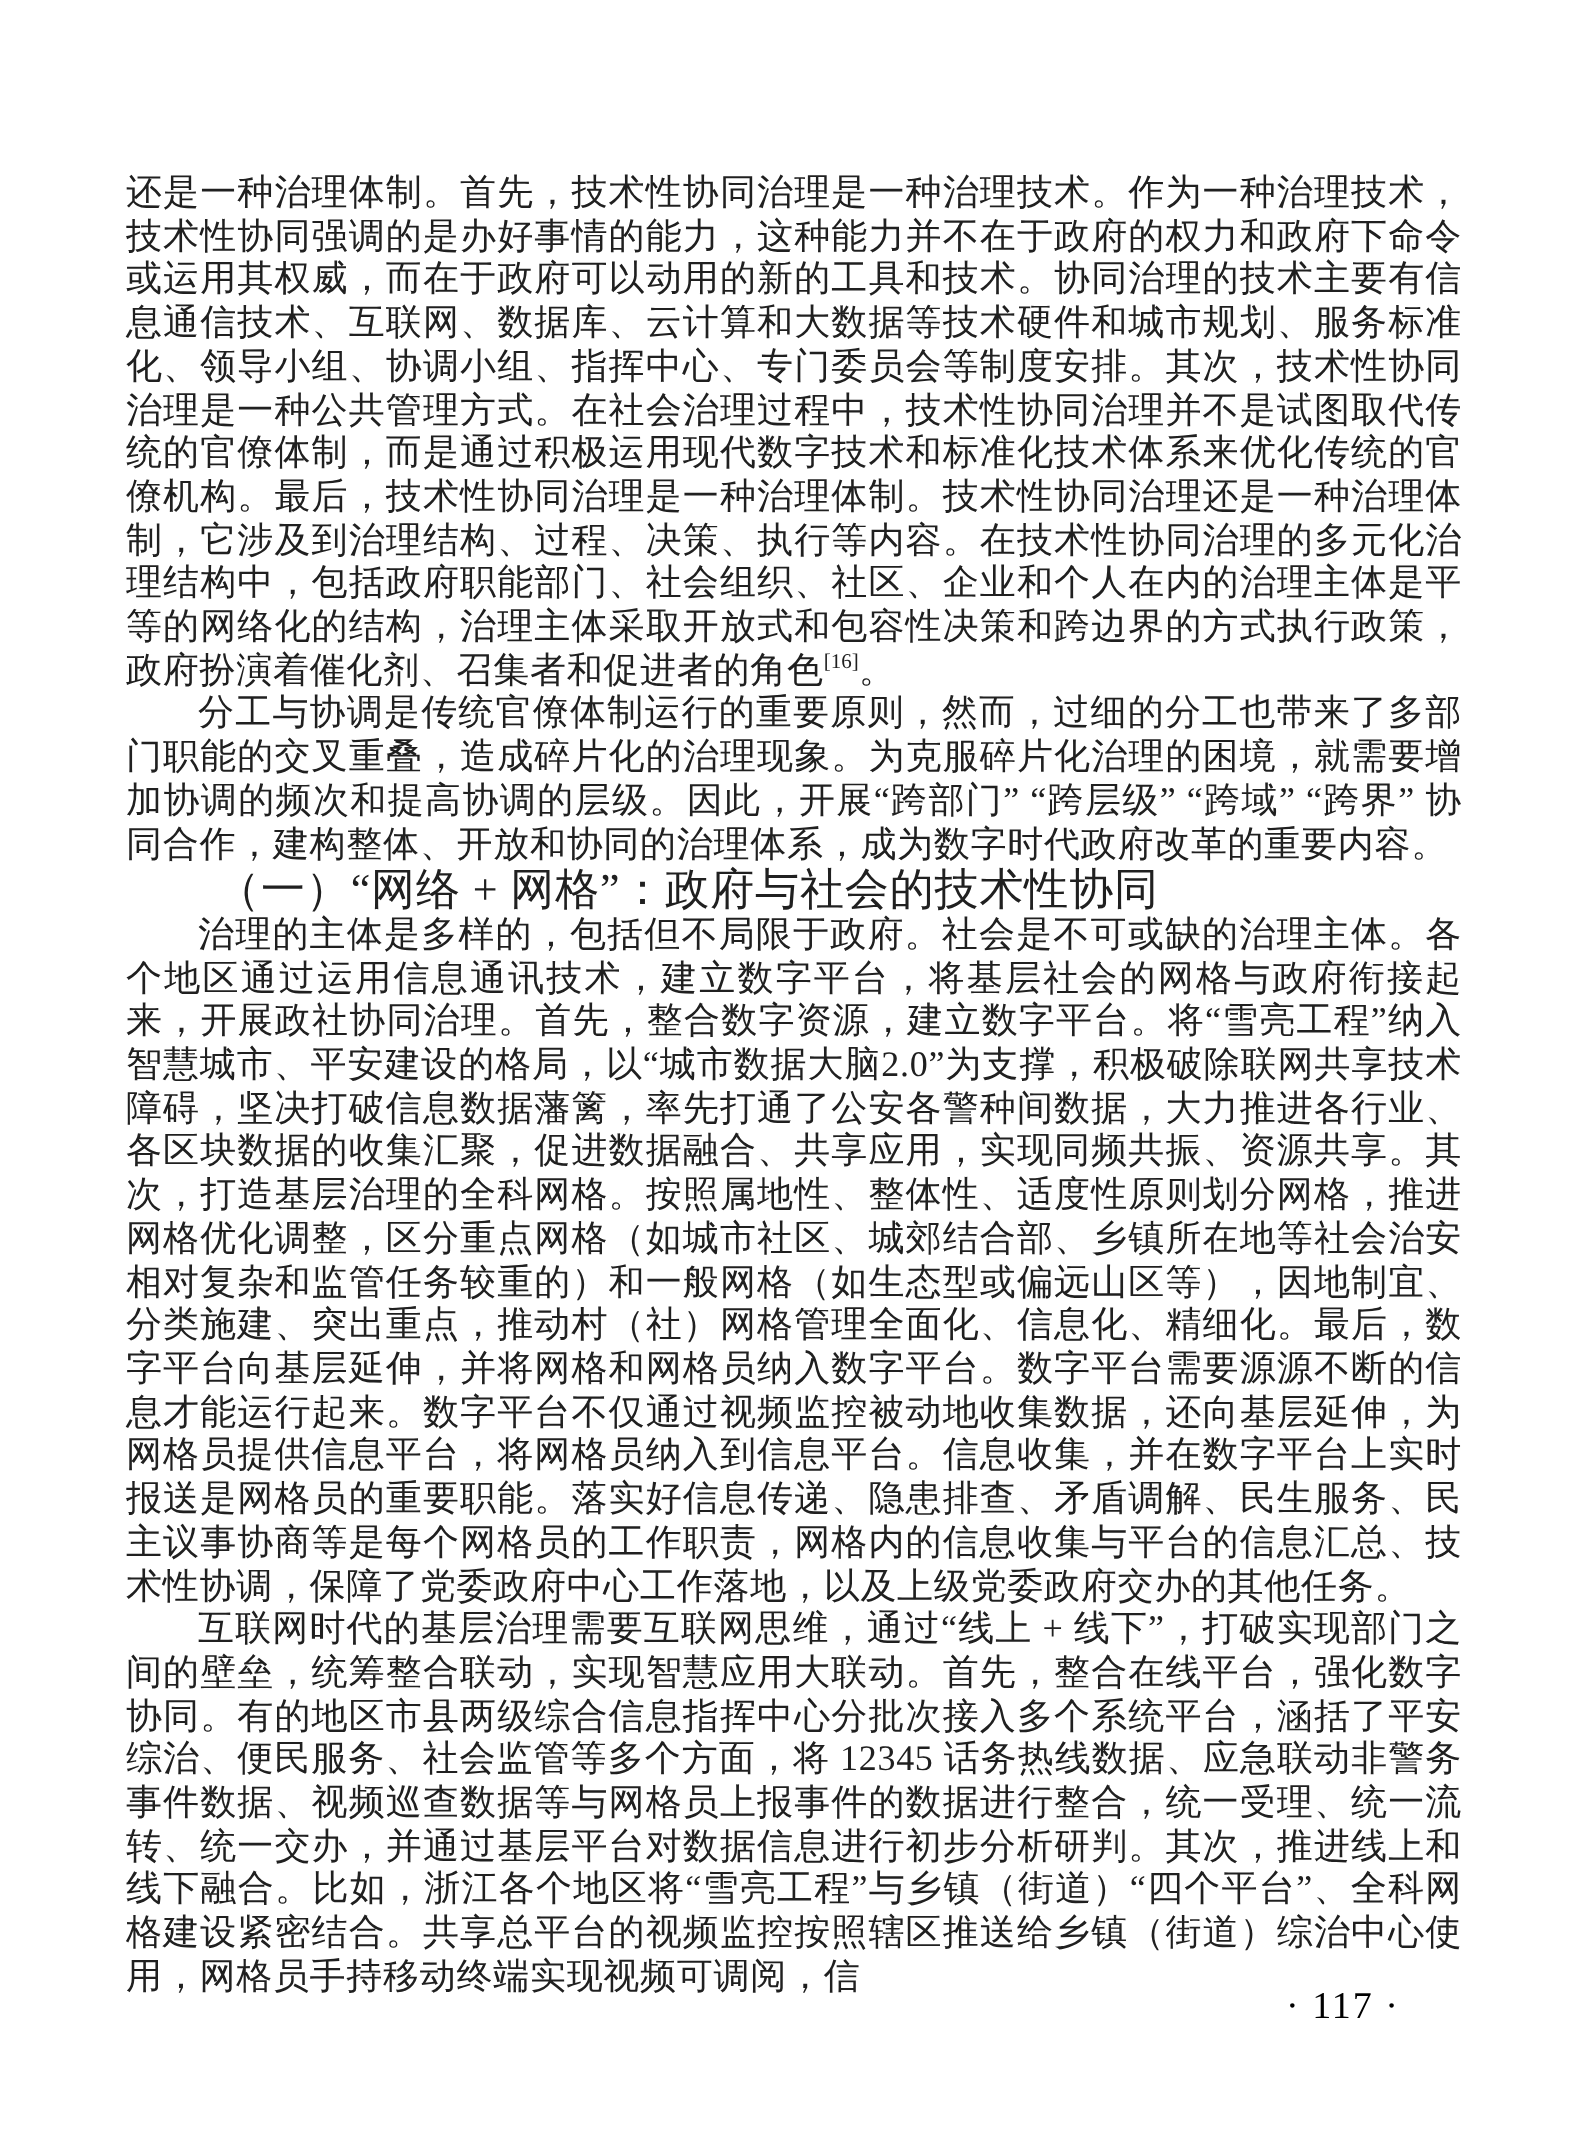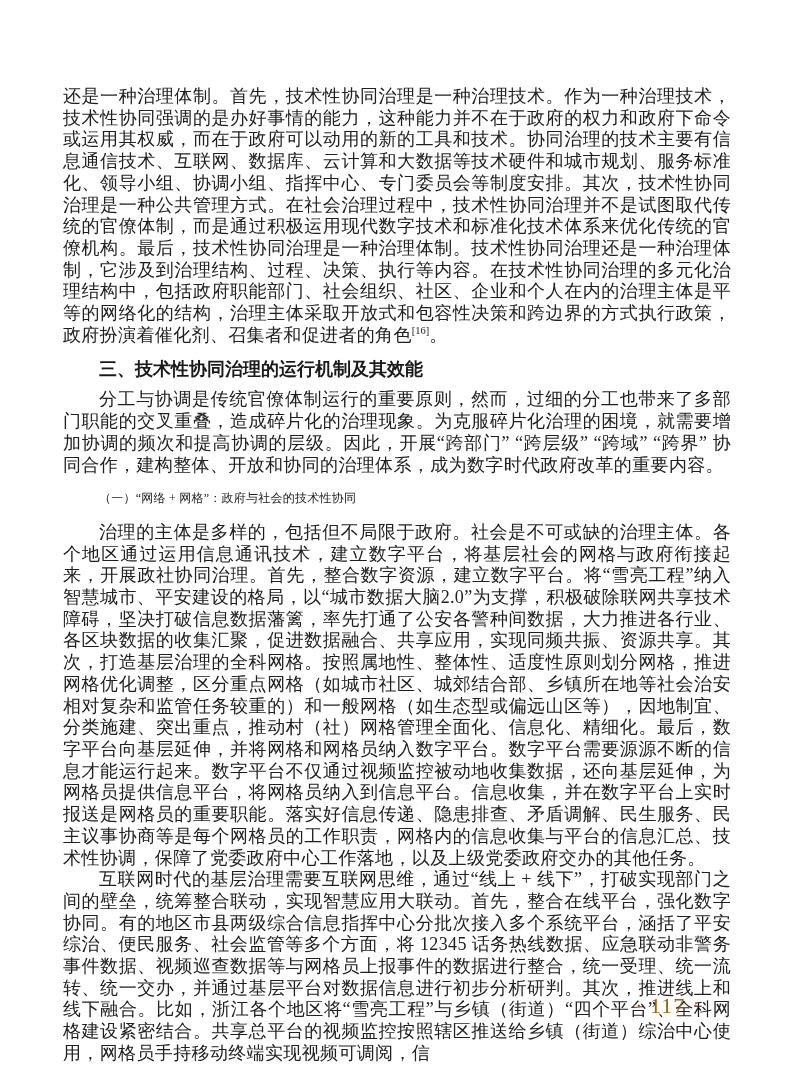--- a/index.html
+++ b/index.html
@@ -34,50 +34,49 @@
     margin: 12px 0 9px 0;
     font-family: "Liberation Sans", "DejaVu Sans", sans-serif;
     font-weight: 700;
     font-size: 18px;
     line-height: 22px;
     text-indent: 2em;
     text-align: left;
     color: #1a1a1a;
   }
   .subsection-heading {
-    margin: 12px;
-    font-size: 12px;
+    margin: 1px;
+    font-size: 22px;
     line-height: 21.7px;
     text-indent: 2em;
     text-align: left;
     letter-spacing: 0.02em;
   }
   sup.footnote {
     font-size: 10.5px;
     line-height: 0;
     vertical-align: super;
     letter-spacing: 0;
   }
   .page-number {
     position: absolute;
     top: 993px;
     right: 93px;
-    font-size: 22px;
+    font-size: 19px;
     letter-spacing: 1px;
-    color: #a16207;
+    color: #000000;
   }
 </style>
 </head>
 <body>
 
 <div class="page">
 
   <p class="body-text no-indent"><span>还是一种治理体制。首先，技术性协同治理是一种治理技术。作为一种治理技术，技术性协同强调的是办好事情的能力，这种能力并不在于政府的权力和政府下命令或运用其权威，而在于政府可以动用的新的工具和技术。协同治理的技术主要有信息通信技术、互联网、数据库、云计算和大数据等技术硬件和城市规划、服务标准化、领导小组、协调小组、指挥中心、专门委员会等制度安排。其次，技术性协同治理是一种公共管理方式。在社会治理过程中，技术性协同治理并不是试图取代传统的官僚体制，而是通过积极运用现代数字技术和标准化技术体系来优化传统的官僚机构。最后，技术性协同治理是一种治理体制。技术性协同治理还是一种治理体制，它涉及到治理结构、过程、决策、执行等内容。在技术性协同治理的多元化治理结构中，包括政府职能部门、社会组织、社区、企业和个人在内的治理主体是平等的网络化的结构，治理主体采取开放式和包容性决策和跨边界的方式执行政策，政府扮演着催化剂、召集者和促进者的角色</span><sup class="footnote">[16]</sup><span>。</span></p>
 
-  <h2 class="section-heading">三、技术性协同治理的运行机制及其效能</h2>
 
   <p class="body-text">分工与协调是传统官僚体制运行的重要原则，然而，过细的分工也带来了多部门职能的交叉重叠，造成碎片化的治理现象。为克服碎片化治理的困境，就需要增加协调的频次和提高协调的层级。因此，开展“跨部门” “跨层级” “跨域” “跨界” 协同合作，建构整体、开放和协同的治理体系，成为数字时代政府改革的重要内容。</p>
 
   <p class="subsection-heading">（一）“网络 + 网格”：政府与社会的技术性协同</p>
 
   <p class="body-text">治理的主体是多样的，包括但不局限于政府。社会是不可或缺的治理主体。各个地区通过运用信息通讯技术，建立数字平台，将基层社会的网格与政府衔接起来，开展政社协同治理。首先，整合数字资源，建立数字平台。将“雪亮工程”纳入智慧城市、平安建设的格局，以“城市数据大脑2.0”为支撑，积极破除联网共享技术障碍，坚决打破信息数据藩篱，率先打通了公安各警种间数据，大力推进各行业、各区块数据的收集汇聚，促进数据融合、共享应用，实现同频共振、资源共享。其次，打造基层治理的全科网格。按照属地性、整体性、适度性原则划分网格，推进网格优化调整，区分重点网格（如城市社区、城郊结合部、乡镇所在地等社会治安相对复杂和监管任务较重的）和一般网格（如生态型或偏远山区等），因地制宜、分类施建、突出重点，推动村（社）网格管理全面化、信息化、精细化。最后，数字平台向基层延伸，并将网格和网格员纳入数字平台。数字平台需要源源不断的信息才能运行起来。数字平台不仅通过视频监控被动地收集数据，还向基层延伸，为网格员提供信息平台，将网格员纳入到信息平台。信息收集，并在数字平台上实时报送是网格员的重要职能。落实好信息传递、隐患排查、矛盾调解、民生服务、民主议事协商等是每个网格员的工作职责，网格内的信息收集与平台的信息汇总、技术性协调，保障了党委政府中心工作落地，以及上级党委政府交办的其他任务。</p>
 
 
   <p class="body-text">互联网时代的基层治理需要互联网思维，通过“线上 + 线下”，打破实现部门之间的壁垒，统筹整合联动，实现智慧应用大联动。首先，整合在线平台，强化数字协同。有的地区市县两级综合信息指挥中心分批次接入多个系统平台，涵括了平安综治、便民服务、社会监管等多个方面，将 12345 话务热线数据、应急联动非警务事件数据、视频巡查数据等与网格员上报事件的数据进行整合，统一受理、统一流转、统一交办，并通过基层平台对数据信息进行初步分析研判。其次，推进线上和线下融合。比如，浙江各个地区将“雪亮工程”与乡镇（街道）“四个平台”、全科网格建设紧密结合。共享总平台的视频监控按照辖区推送给乡镇（街道）综治中心使用，网格员手持移动终端实现视频可调阅，信</p>
 

